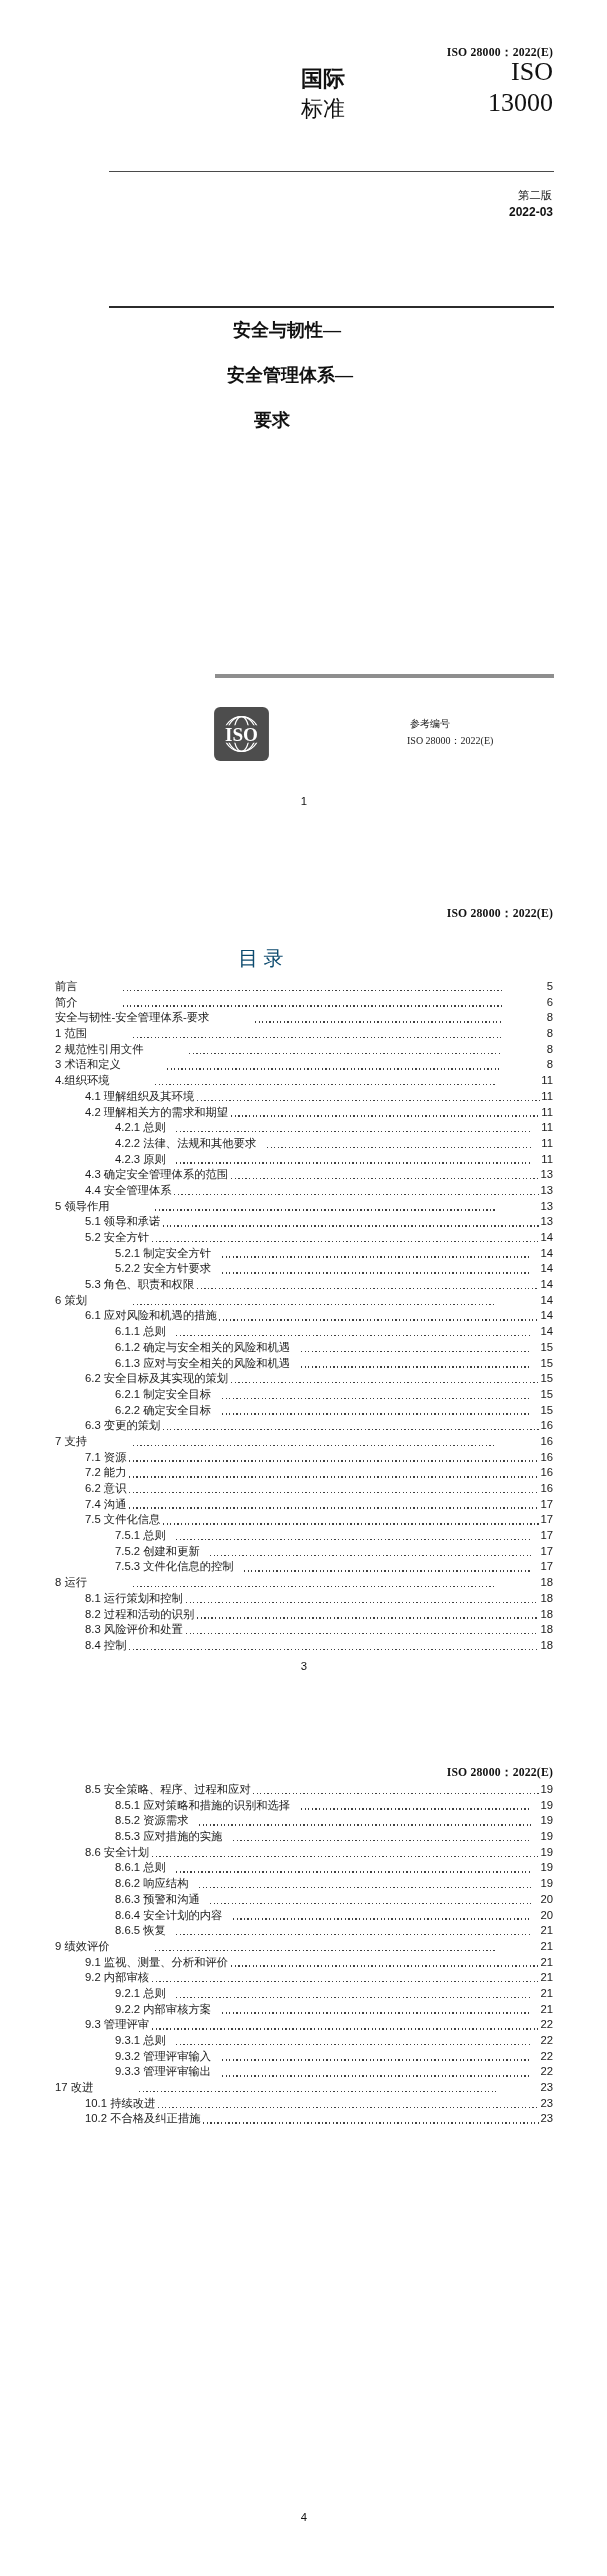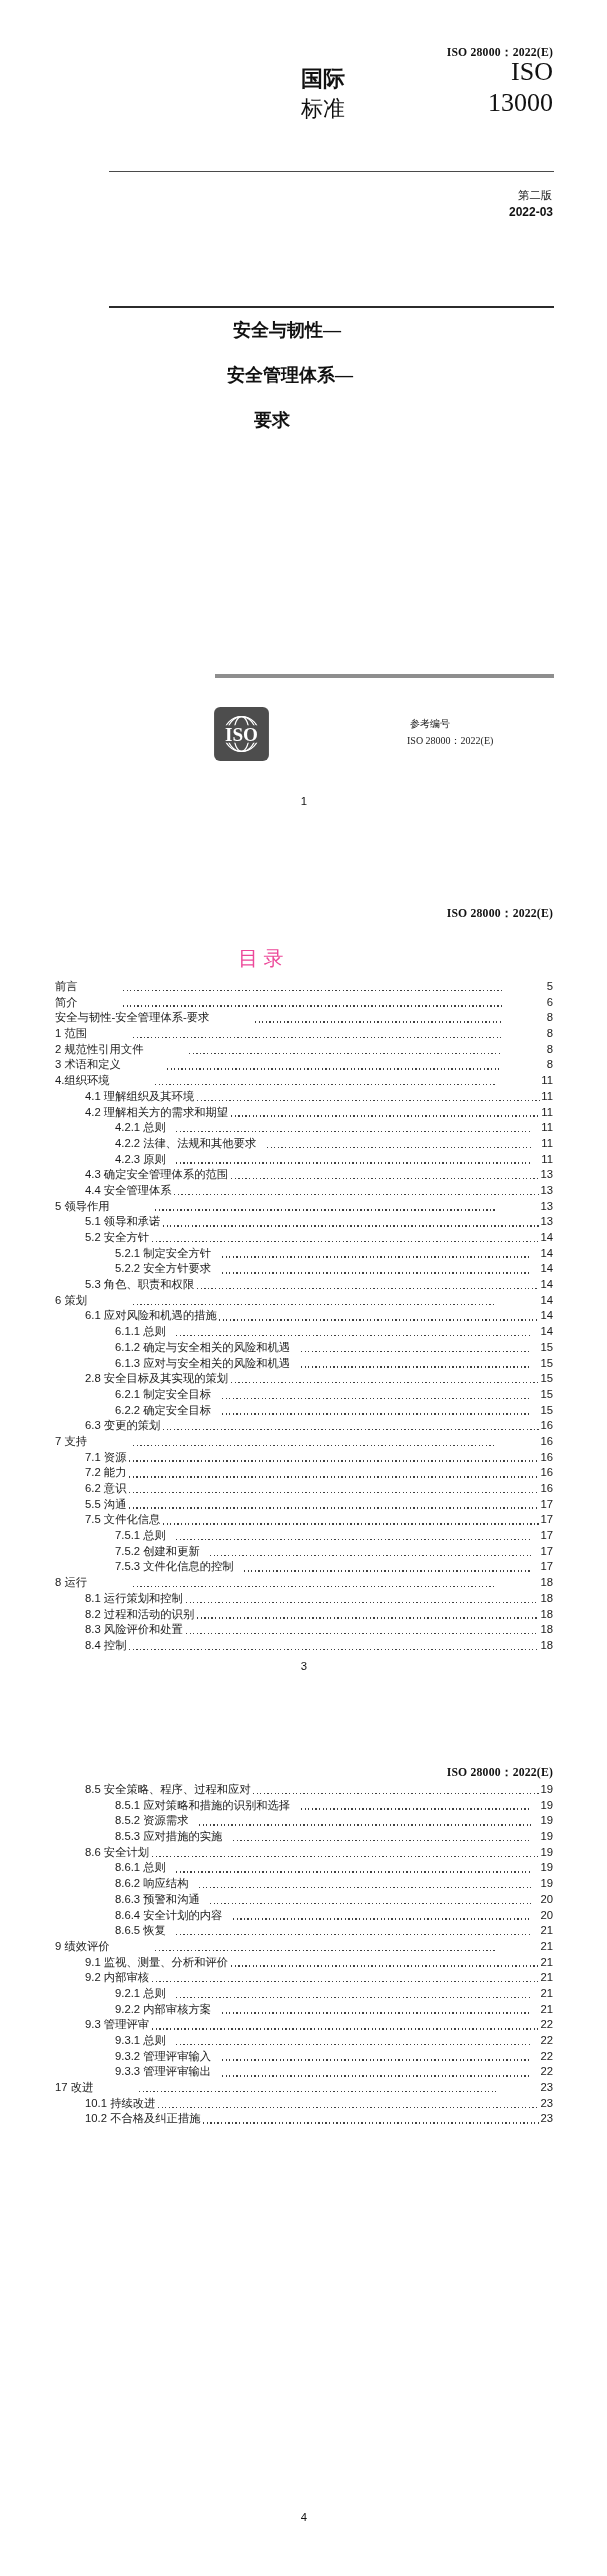--- a/index.html
+++ b/index.html
@@ -52,21 +52,21 @@
   .pnum1 { top:795px; }
   .pnum2 { top:1660px; }
   .pnum3 { top:2511px; }
 
   
   .p2-hdr { top:906px; right:55px; }
   .p3-hdr { top:1765px; right:55px; }
 
   .toc-title {
     top:945px; left:0; width:527px; text-align:center;
-    font-size:20px; color:#ec4899; font-weight:500; letter-spacing:5.2px;
+    font-size:20px; color:#0c4a6e; font-weight:500; letter-spacing:5.2px;
   }
 
   .toc-list { left:55px; width:498px; }
   .toc-list-1 { top:979px; }
   .toc-list-2 { top:1782px; }
 
   .toc-row {
     display:flex; height:15.7px; line-height:15.7px;
     font-family:"Liberation Sans", sans-serif;
     font-size:11.3px; color:#1a1a1a;
@@ -246,21 +246,21 @@
         <span class="toc-label">6.1.2 确定与安全相关的风险和机遇</span>
         <span class="toc-dots"></span>
         <span class="toc-page">15</span>
       </div>
       <div class="toc-row indent-2">
         <span class="toc-label">6.1.3 应对与安全相关的风险和机遇</span>
         <span class="toc-dots"></span>
         <span class="toc-page">15</span>
       </div>
       <div class="toc-row indent-1">
-        <span class="toc-label">2.8 安全目标及其实现的策划</span>
+        <span class="toc-label">6.2 安全目标及其实现的策划</span>
         <span class="toc-dots"></span>
         <span class="toc-page">15</span>
       </div>
       <div class="toc-row indent-2">
         <span class="toc-label">6.2.1 制定安全目标</span>
         <span class="toc-dots"></span>
         <span class="toc-page">15</span>
       </div>
       <div class="toc-row indent-2">
         <span class="toc-label">6.2.2 确定安全目标</span>
@@ -286,21 +286,21 @@
         <span class="toc-label">7.2 能力</span>
         <span class="toc-dots"></span>
         <span class="toc-page">16</span>
       </div>
       <div class="toc-row indent-1">
         <span class="toc-label">6.2 意识</span>
         <span class="toc-dots"></span>
         <span class="toc-page">16</span>
       </div>
       <div class="toc-row indent-1">
-        <span class="toc-label">5.5 沟通</span>
+        <span class="toc-label">7.4 沟通</span>
         <span class="toc-dots"></span>
         <span class="toc-page">17</span>
       </div>
       <div class="toc-row indent-1">
         <span class="toc-label">7.5 文件化信息</span>
         <span class="toc-dots"></span>
         <span class="toc-page">17</span>
       </div>
       <div class="toc-row indent-2">
         <span class="toc-label">7.5.1 总则</span>

